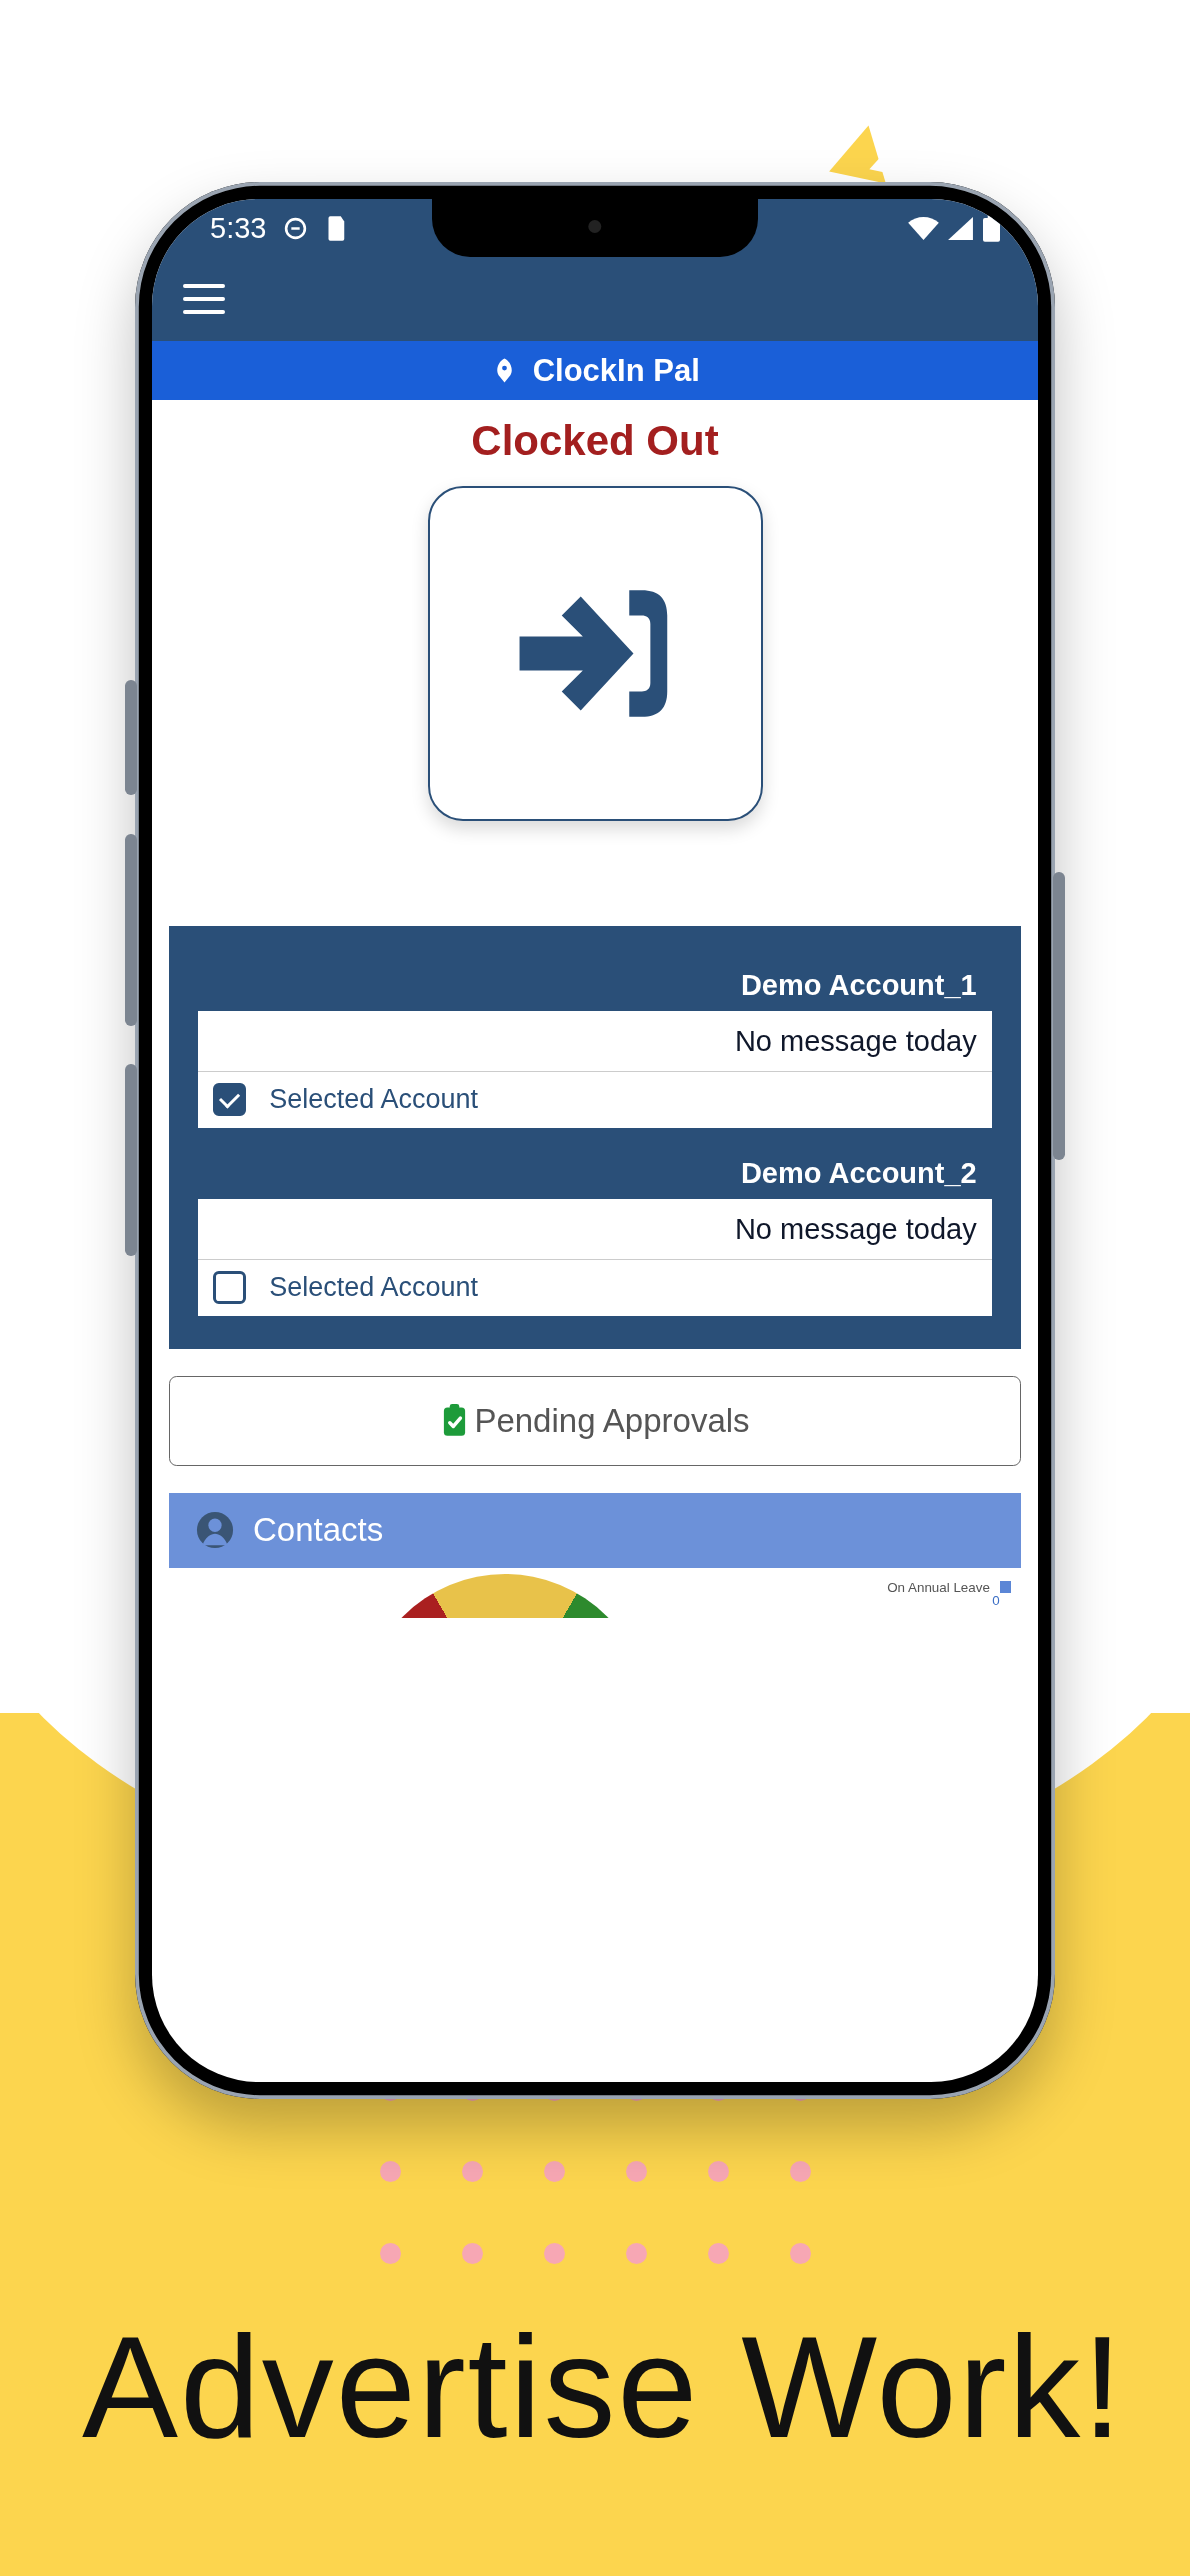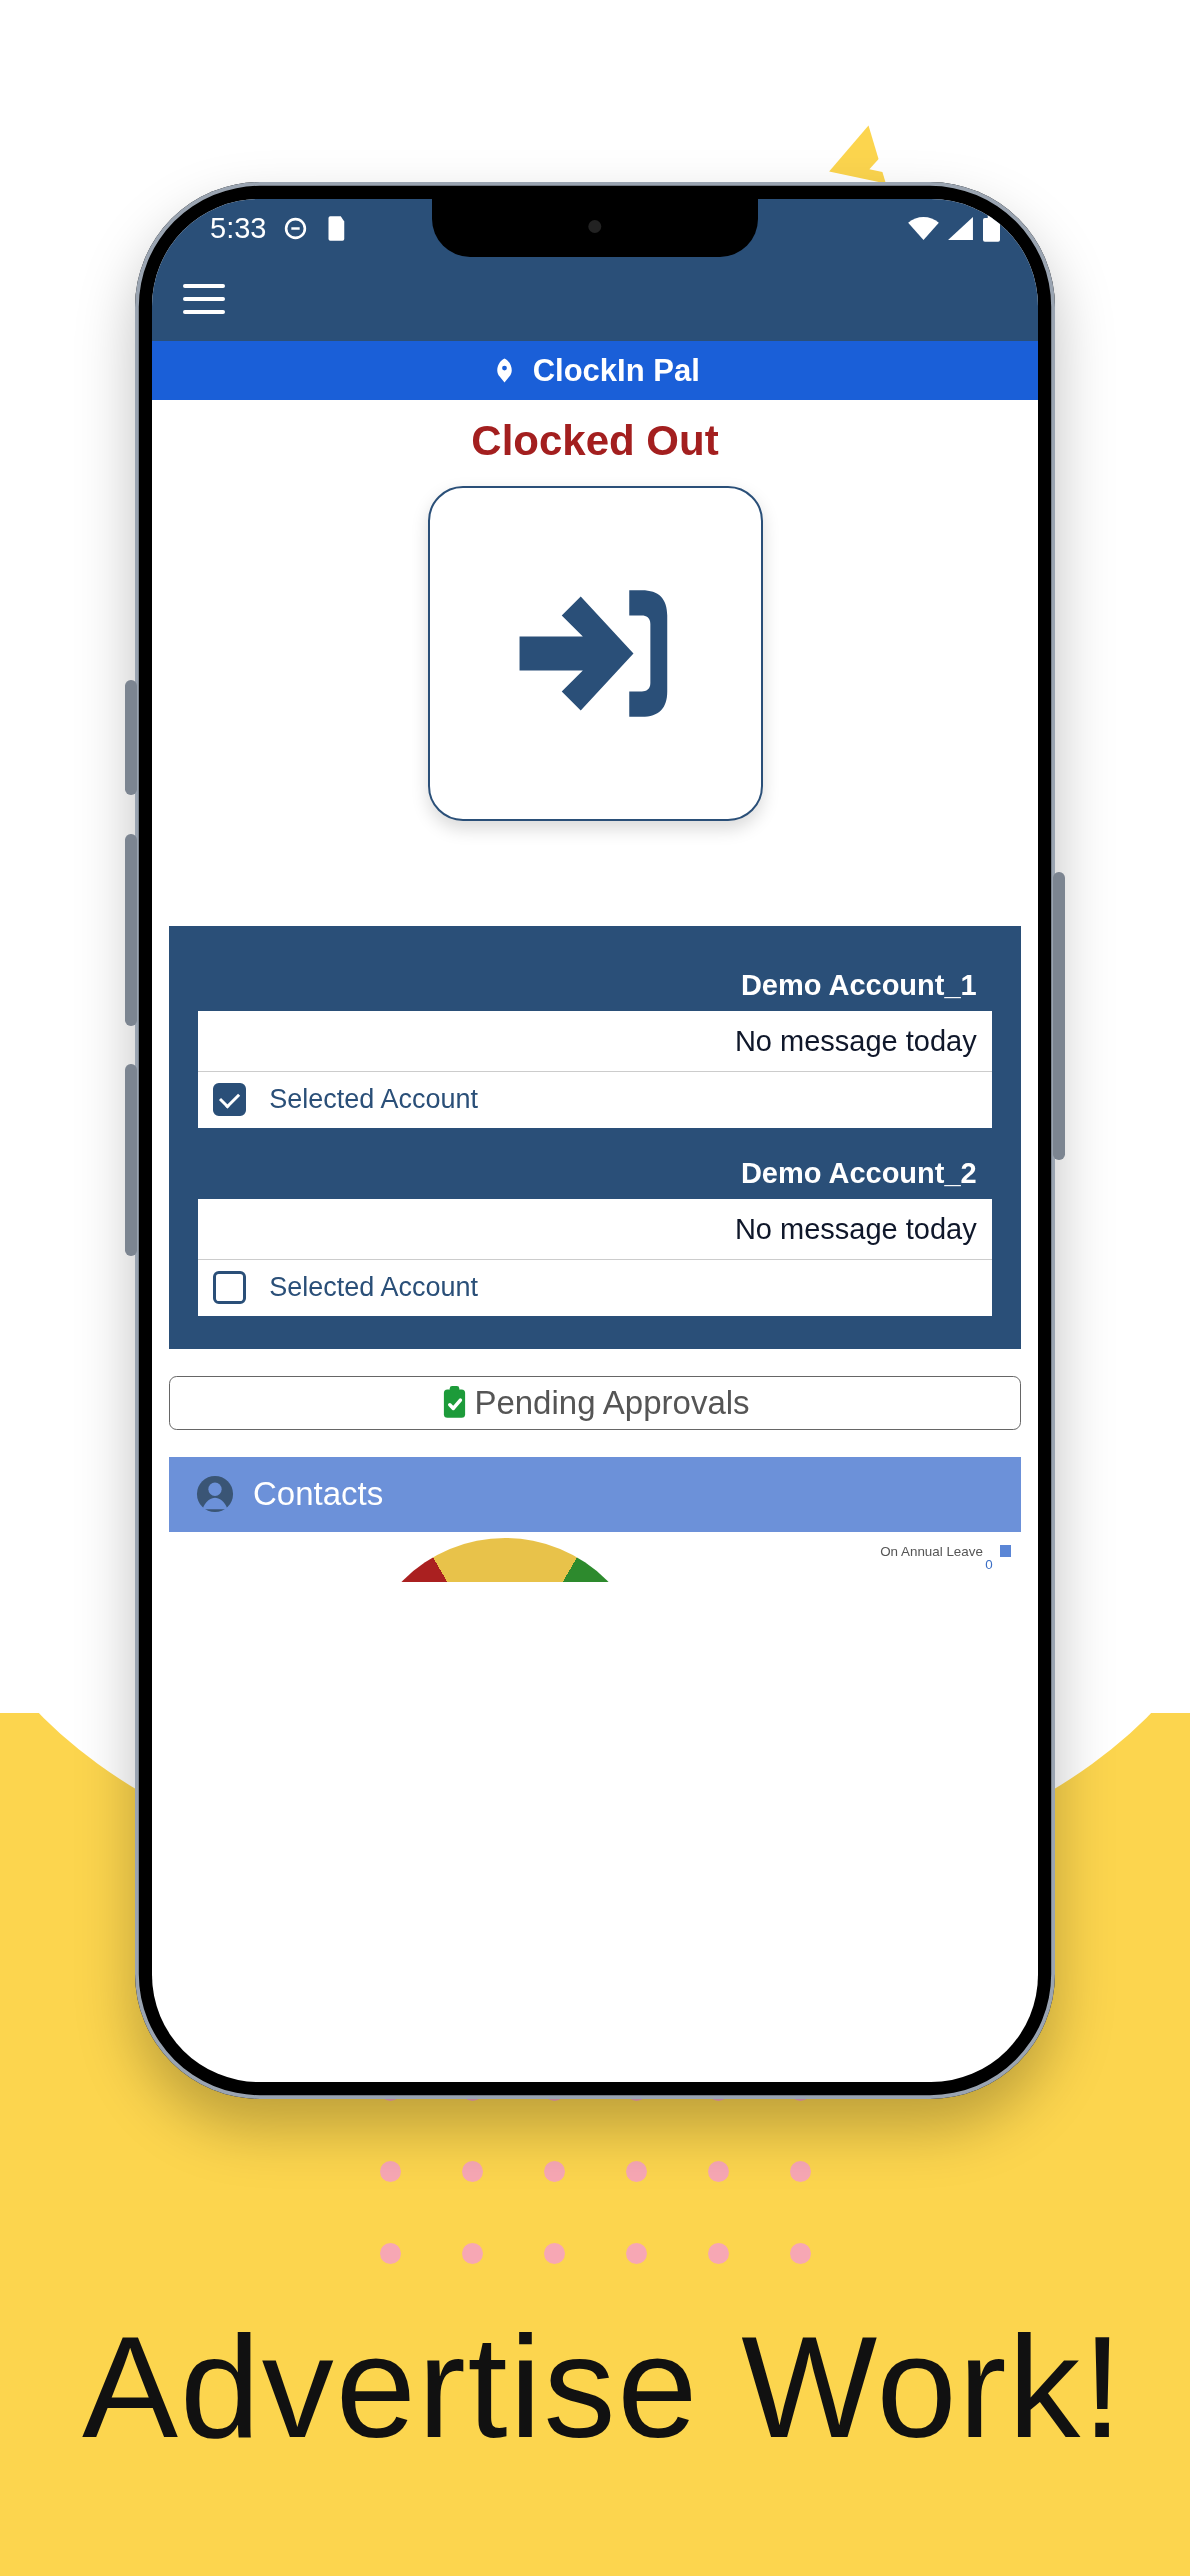--- a/index.html
+++ b/index.html
@@ -215,21 +215,21 @@
     width:15.3px;height:8.6px;
     border-left:3.8px solid #fff;border-bottom:3.8px solid #fff;
     transform:rotate(-45deg) translate(1px,-1.9px);
   }
 
   
   .pending{
     margin:27px 17px 0;
     border:1.9px solid #666;
     border-radius:7.7px;
-    padding:7px;
+    padding:25px;
     display:flex;align-items:center;justify-content:center;gap:5px;
     font-size:33px;color:#555;
     cursor:pointer;
     background:#fff;
   }
 
   
   .gauge-row{
     margin:5.8px 17px 0;
     display:flex;
@@ -238,21 +238,21 @@
     height:44px;
     overflow:hidden;
   }
   .gauge{
     margin-left:192px;
     width:288px;height:144px;
     border-radius:144px 144px 0 0;
     background:conic-gradient(from -90deg at 50% 100%, #aa2020 0 60deg, #e8c24a 60deg 120deg, #2d8a2d 120deg 180deg, transparent 180deg);
   }
   .legend{
-    font-size:13.4px;color:#555;display:flex;align-items:center;gap:17px;
+    font-size:13.4px;color:#555;display:flex;align-items:center;gap:10px;
     padding-top:5.8px;
     padding-right:9.6px;
   }
   .legend .sq{width:11.5px;height:11.5px;background:#5b86d6;}
   .legend .val{color:#3b6ec5;}
 
   svg{display:block;}
 </style>
 </head>
 <body>

